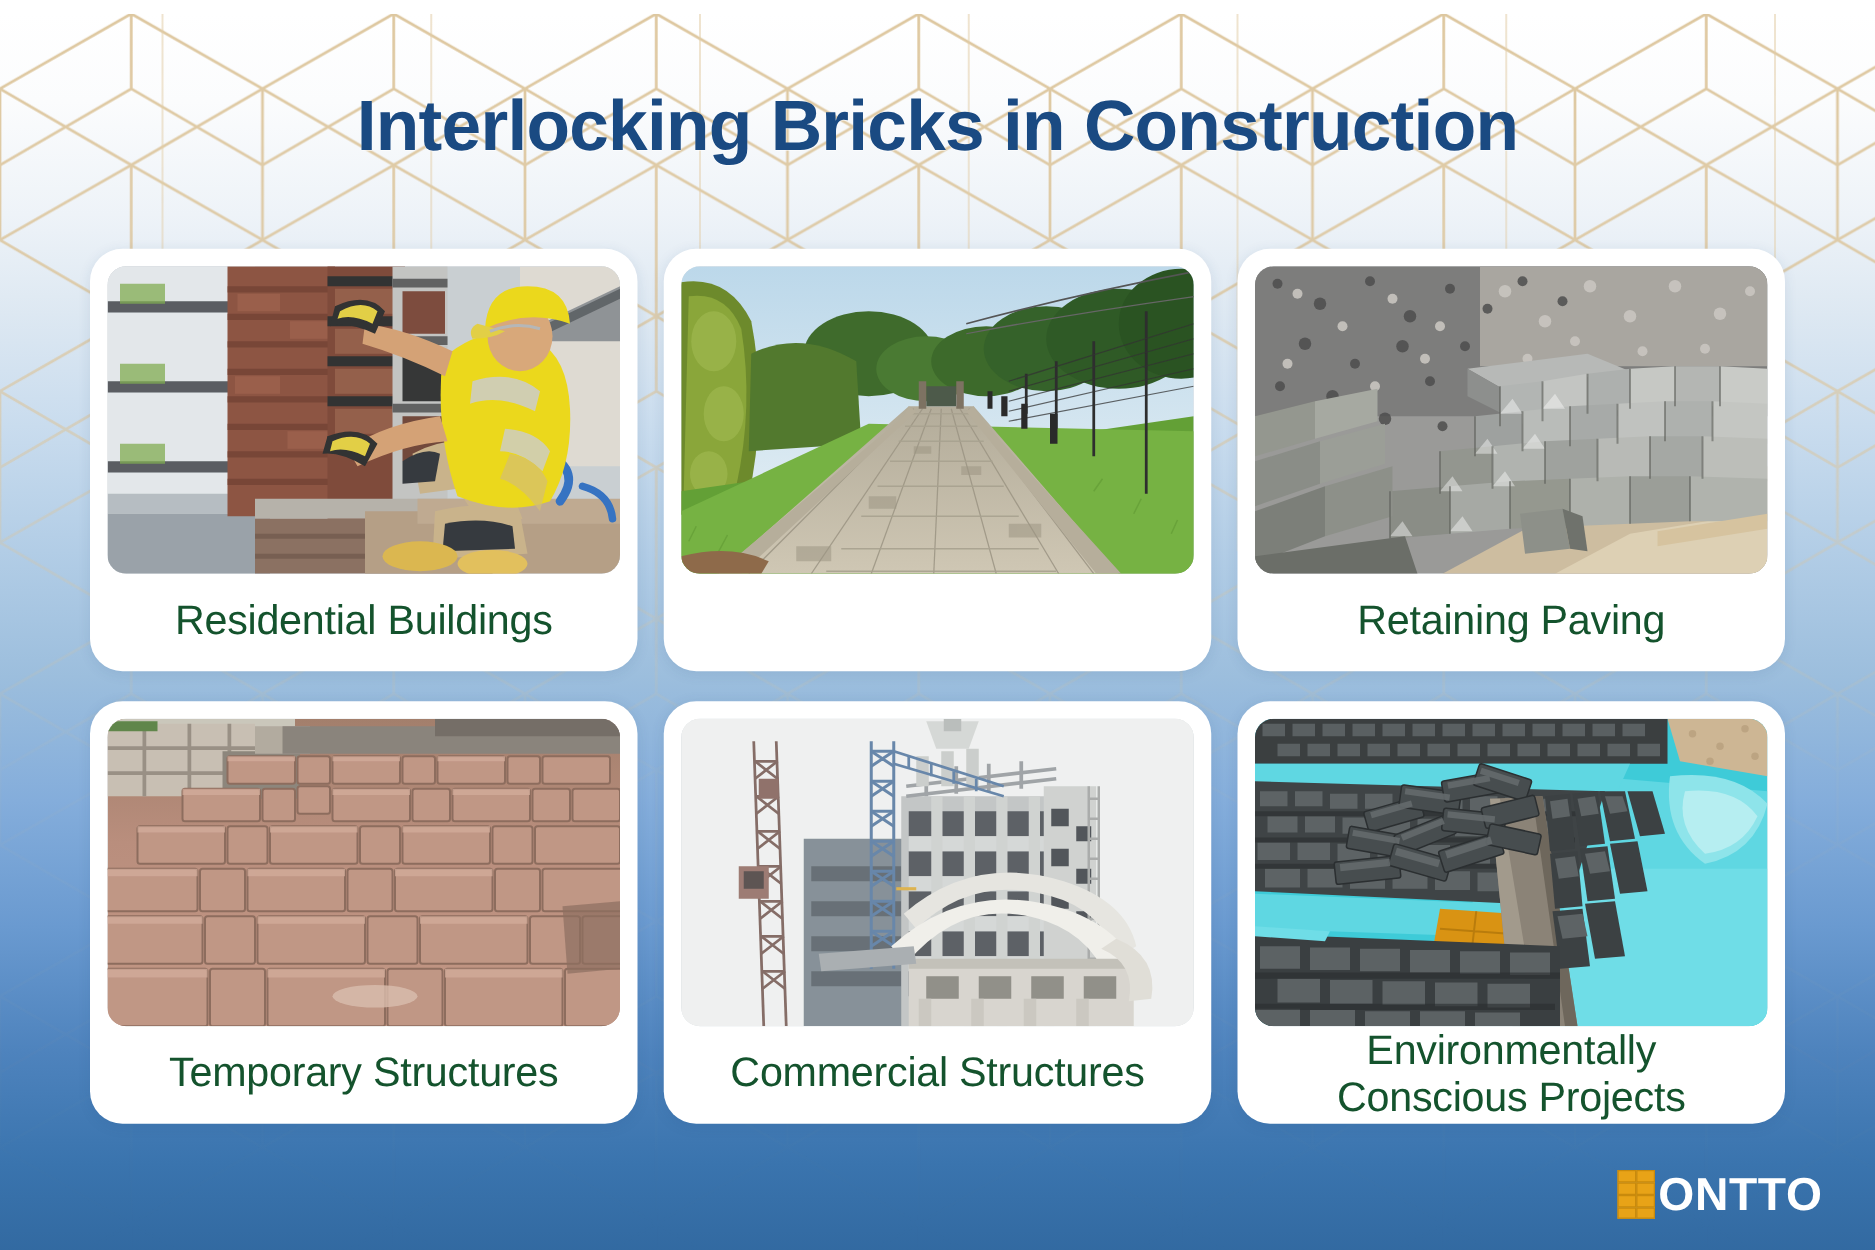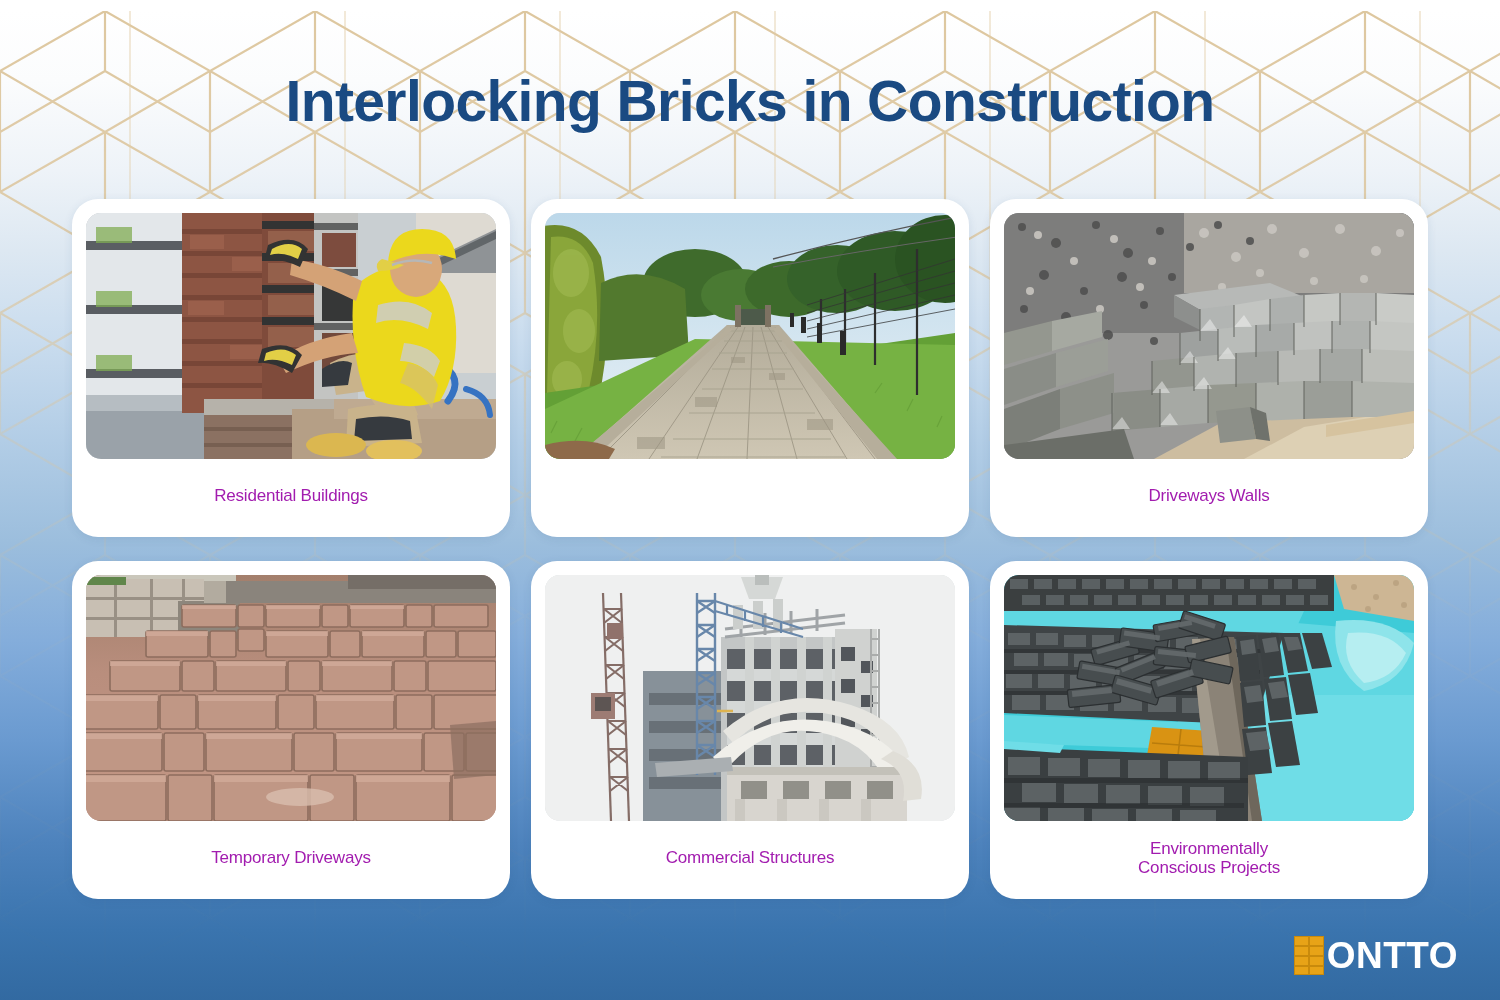--- a/index.html
+++ b/index.html
@@ -84,23 +84,23 @@
     background:#d8dde2;
   }
   .thumb .art { position:absolute; inset:0; }
 
   .caption {
     flex:1 1 auto;
     display:flex;
     align-items:center;
     justify-content:center;
     text-align:center;
-    font-size:17px;
+    font-size:33px;
     line-height:1.14;
-    color:#a21caf;
+    color:#14532d;
     letter-spacing:-0.2px;
     padding:0 10px 4px 10px;
     white-space:pre-line;
   }
 
   
   .art svg { display:block; width:100%; height:100%; }
 
   
   #logo {
@@ -528,21 +528,21 @@
 
             <path d="M212 198 L246 194 L252 226 L216 230 Z" fill="#8d9089"></path>
             <path d="M246 194 L262 200 L266 228 L252 226 Z" fill="#6f726c"></path>
 
             <path d="M322 212 L410 198 L410 210 L322 224 Z" fill="#d6c39f"></path>
 
             <path d="M0 232 L120 216 L130 246 L0 246 Z" fill="#6b6e68"></path>
           </svg>
         </div>
       </div>
-      <div class="caption">Driveways Walls</div>
+      <div class="caption">Retaining Paving</div>
     </div>
 
     <div class="card">
       <div class="thumb">
         <div class="art">
           <svg viewBox="0 0 410 246" preserveAspectRatio="xMidYMid slice" aria-hidden="true">
             <defs>
               <linearGradient id="pav4" x1="0" y1="0" x2="0" y2="1">
                 <stop offset="0%" stop-color="#a6826f"></stop>
                 <stop offset="40%" stop-color="#bd9281"></stop>
@@ -645,21 +645,21 @@
               </g>
 
               <ellipse cx="214" cy="222" rx="34" ry="9" fill="#e0c4b4" opacity="0.8"></ellipse>
             </g>
 
             <path d="M364 150 L410 146 L410 200 L368 204 Z" fill="#8e7063" opacity="0.7"></path>
             <rect x="0" y="0" width="410" height="246" fill="#7a4f3c" opacity="0.05"></rect>
           </svg>
         </div>
       </div>
-      <div class="caption">Temporary Driveways</div>
+      <div class="caption">Temporary Structures</div>
     </div>
 
     <div class="card">
       <div class="thumb">
         <div class="art">
           <svg viewBox="0 0 410 246" preserveAspectRatio="xMidYMid slice" aria-hidden="true">
             <rect width="410" height="246" fill="#eef0ef"></rect>
 
             <rect x="98" y="96" width="84" height="150" fill="#707c85"></rect>
             <rect x="104" y="118" width="72" height="12" fill="#4a545c"></rect>

